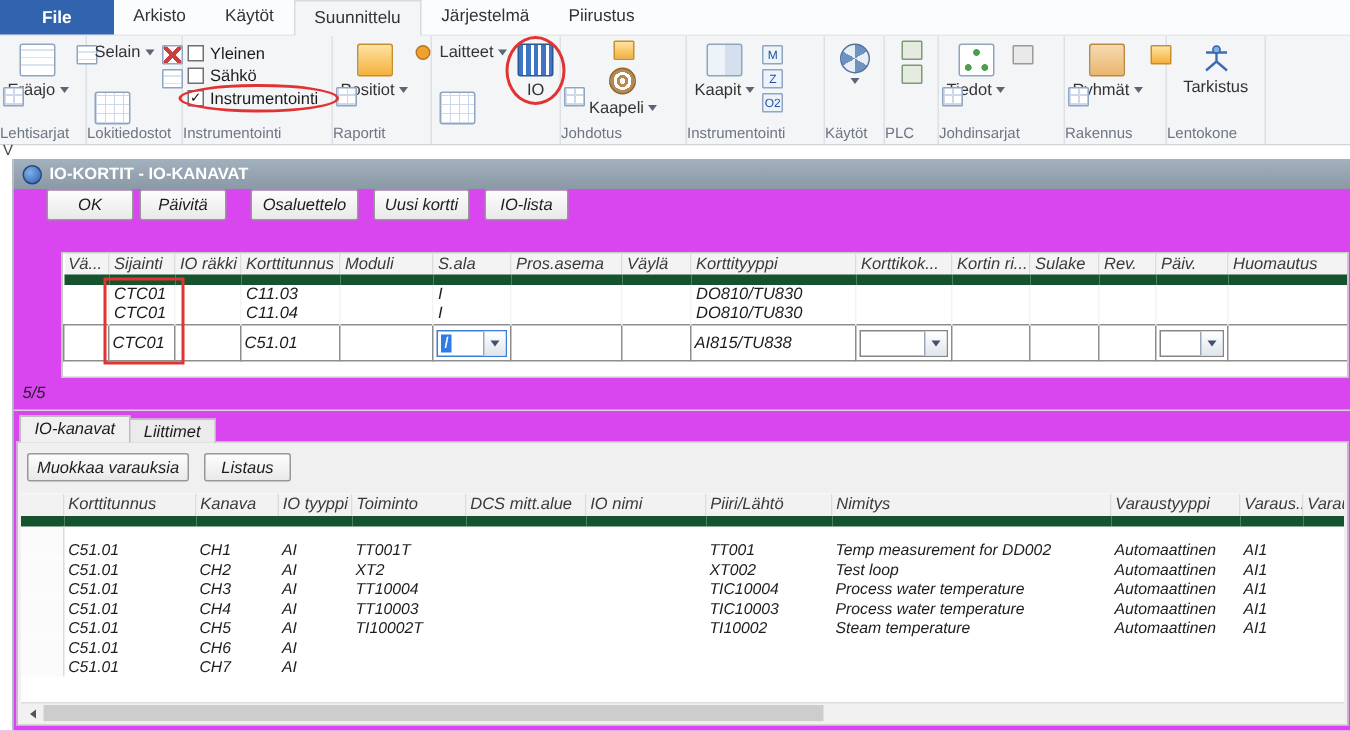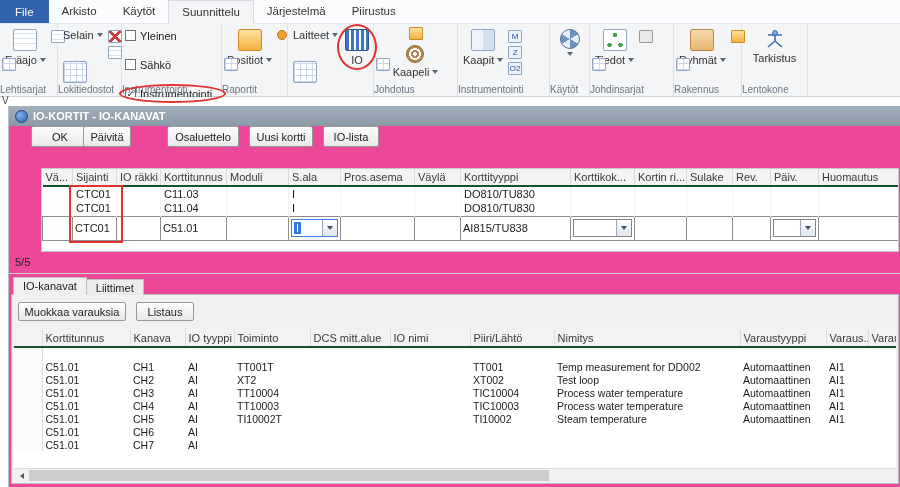--- a/index.html
+++ b/index.html
@@ -4,21 +4,21 @@
 <style>
   * { margin:0; padding:0; box-sizing:border-box; }
   body { background:#d8d8d8; }
   .page { position:relative; width:900px; height:487px; background:#fff;
           font-family:"Liberation Sans","DejaVu Sans",sans-serif; font-size:11px; color:#1c1c1c; overflow:hidden; }
 
   
   .ribbon { position:absolute; top:0; left:0; right:0; height:97px; background:#f4f5f7; border-bottom:1px solid #cfd4d9; }
   .rtabs { height:24px; background:#fbfcfd; display:flex; align-items:stretch; border-bottom:1px solid #e3e6ea; }
   .rtab { padding:5px 13px 4px; font-size:11.5px; color:#333; white-space:nowrap; }
-  .rtab.file { background:#3263ae; color:#fff; padding:0 15px; display:flex; align-items:center; }
+  .rtab.file { background:#3263ae; color:#fff; padding:0 28px; display:flex; align-items:center;font-weight:bold; }
   .rtab.active { background:#f4f5f7; border:1px solid #d7dbe0; border-bottom:1px solid #f4f5f7; margin-bottom:-1px; }
   .rgroups { display:flex; height:72px; }
   .rgroup { position:relative; border-right:1px solid #dde0e4; padding:3px 3px 14px; flex:0 0 auto; }
   .g1{width:58px}.g2{width:64px}.g3{width:100px}.g4{width:66px}.g5{width:86px}.g6{width:84px}
   .g7{width:92px}.g8{width:40px}.g9{width:36px}.g10{width:84px}.g11{width:68px}.g12{width:66px}
   .glabel { position:absolute; bottom:1px; left:0; right:0; text-align:left; font-size:10px; color:#6d7682; white-space:nowrap; overflow:hidden; }
   .gcontent { display:flex; gap:3px; align-items:flex-start; height:100%; }
   .bigbtn { position:relative; display:flex; flex-direction:column; align-items:center; gap:3px; padding:2px 2px; }
   .bigbtn .lbl { display:flex; align-items:center; gap:3px; font-size:11px; color:#333; white-space:nowrap; }
   .dd { width:0; height:0; border-left:3px solid transparent; border-right:3px solid transparent; border-top:4px solid #5a6675; display:inline-block; }
@@ -33,43 +33,43 @@
   .ic.dot { width:10px; height:10px; border-radius:50%; background:#f0a030; border-color:#b87818; }
   .ic.coil { border-radius:50%; width:18px; height:18px; background:radial-gradient(circle,#fff 0 2px,#b7894f 2px 4px,#fff 4px 6px,#b7894f 6px 8px); border-color:#8c6633; }
   .ic.cab { background:linear-gradient(90deg,#eef3f9 0 50%,#d4e0ee 50%); }
   .ic.fan { border-radius:50%; width:20px; height:20px; background:conic-gradient(#6f93c0 0 60deg,#e8eef6 60deg 120deg,#6f93c0 120deg 180deg,#e8eef6 180deg 240deg,#6f93c0 240deg 300deg,#e8eef6 300deg); border-color:#53729c; }
   .ic.chip { background:#e4ecdf; border-color:#7d9a74; }
   .ic.tree { background-image:radial-gradient(circle at 50% 25%,#4b9e4b 0 2px,transparent 2.5px),radial-gradient(circle at 25% 75%,#4b9e4b 0 2px,transparent 2.5px),radial-gradient(circle at 75% 75%,#4b9e4b 0 2px,transparent 2.5px); }
   .ic.letter { font-size:8px; color:#24509a; background:#edf3fb; }
   .ic.build { background:linear-gradient(#f6d9b0,#e9b66f); border-color:#b98a43; }
   .ic.xmark { background:linear-gradient(45deg,transparent 42%,#c94040 42% 58%,transparent 58%),linear-gradient(-45deg,transparent 42%,#c94040 42% 58%,transparent 58%),#fff; }
   .ic.gear { background:#e9e9e9; border-color:#9a9a9a; }
-  .cbcol { display:flex; flex-direction:column; gap:16px; padding-top:2px; }
+  .cbcol { display:flex; flex-direction:column; gap:2px; padding-top:2px; }
   .cb { display:flex; align-items:center; gap:4px; height:13px; position:relative; white-space:nowrap; }
   .cb .box { width:11px; height:11px; border:1px solid #707070; background:#fff; display:inline-flex; align-items:center; justify-content:center; font-size:9px; color:#111; flex:0 0 auto; }
   .cb.checked .box::before { content:"✓"; }
   .annot-ellipse { position:absolute; border:2px solid #e23333; border-radius:50%; pointer-events:none; z-index:6; }
   .annot-rect { position:absolute; border:2px solid #e23333; pointer-events:none; z-index:6; }
 
   
   .bgstrip { position:absolute; top:97px; left:0; right:0; height:9px; background:#fff; }
   .bgstrip span { position:absolute; left:2px; top:-2px; font-size:10px; color:#444; }
 
   
   .dialog { position:absolute; top:106px; left:8px; right:0; bottom:0; background:#f0f0f0; border-left:1px solid #b7bfc7; }
   .titlebar { height:20px; background:linear-gradient(#a3b0bd,#8b99a7); display:flex; align-items:center; padding-left:6px; gap:5px; color:#fff; font-weight:bold; font-size:11px; }
   .ticon { width:13px; height:13px; border-radius:50%; background:radial-gradient(circle at 35% 35%,#7fb0e8,#2c5fae); border:1px solid #20477f; flex:0 0 auto; }
-  .dbody { position:absolute; top:20px; left:0; right:0; bottom:0; background:#ec4899; }
+  .dbody { position:absolute; top:20px; left:0; right:0; bottom:0; background:#d946ef;font-style:italic; }
   .btn, .pbtn { position:absolute; height:21px; background:linear-gradient(#fdfdfd,#e9e9e9); border:1px solid #989898; border-radius:2px; font-size:11px; display:flex; align-items:center; justify-content:center; white-space:nowrap; }
 
   
   .cards { position:absolute; left:32px; top:42px; width:858px; height:84px; background:#fff; border:1px solid #c9c9c9; overflow:hidden; }
   table.tbl { border-collapse:collapse; table-layout:fixed; }
   .cards table.tbl { width:858px; }
-  .tbl th { height:17px; background:#f3f3f3; border-right:1px solid #dcdcdc; border-bottom:2px solid #14532d; font-weight:normal; text-align:left; padding:0 3px; font-size:11px; color:#3a3a3a; overflow:hidden; white-space:nowrap; }
+  .tbl th { height:17px; background:#f3f3f3; border-right:1px solid #dcdcdc; border-bottom:7px solid #14532d; font-weight:normal; text-align:left; padding:0 3px; font-size:11px; color:#3a3a3a; overflow:hidden; white-space:nowrap; }
   .tbl td { height:15px; padding:0 3px; font-size:11px; white-space:nowrap; overflow:hidden; border-right:1px solid #f3f3f3; }
   tr.selrow td { height:24px; border:1px solid #8d8d8d; padding:1px 2px; }
   .combo { display:flex; align-items:stretch; height:18px; border:1px solid #858585; background:#fff; }
   .combo.focus { border-color:#3d7fd6; }
   .combo .val { flex:1; display:flex; align-items:center; padding-left:2px; font-size:11px; overflow:hidden; }
   .combo .seltext { background:#2f7ae5; color:#fff; padding:0 2px; }
   .ddbtn { width:15px; background:linear-gradient(#fff,#dfe5ee); border-left:1px solid #9aa7bb; display:flex; align-items:center; justify-content:center; flex:0 0 auto; }
   .tri { width:0; height:0; border-left:3.5px solid transparent; border-right:3.5px solid transparent; border-top:4px solid #44506a; }
   .count { position:absolute; left:6px; top:130px; font-size:11px; color:#222; }
   .sep { position:absolute; left:0; right:0; top:147px; border-top:1px solid #d4d4d4; }
@@ -237,20 +237,27 @@
       <div class="rgroup g8">
         <div class="gcontent" style="justify-content:center;">
           <div class="bigbtn">
             <span class="ic fan"></span>
             <span class="dd"></span>
           </div>
         </div>
         <div class="glabel">Käytöt</div>
       </div>
 
+      <div class="rgroup g9">
+        <div class="gcontent" style="flex-direction:column; align-items:center;">
+          <span class="ic sm chip"></span>
+          <span class="ic sm chip"></span>
+        </div>
+        <div class="glabel">PLC</div>
+      </div>
 
       <div class="rgroup g10">
         <div class="gcontent">
           <div class="bigbtn">
             <span class="ic tree"></span>
             <span class="lbl">
                 <span>Tiedot</span>
                 <span class="dd"></span>
               </span>
           </div>
@@ -303,21 +310,21 @@
 
   <div class="dialog">
     <div class="titlebar">
       <span class="ticon"></span>
       <span>IO-KORTIT - IO-KANAVAT</span>
     </div>
 
     <div class="dbody">
 
       <div class="btn" style="left:22px; width:58px;">OK</div>
-      <div class="btn" style="left:74px; width:48px;">Päivitä</div>
+      <div class="btn" style="left:84px; width:58px;">Päivitä</div>
       <div class="btn" style="left:158px; width:72px;">Osaluettelo</div>
       <div class="btn" style="left:240px; width:64px;">Uusi kortti</div>
       <div class="btn" style="left:314px; width:56px;">IO-lista</div>
 
       <div class="cards">
         <table class="tbl">
           <colgroup>
             <col style="width:30px">
               <col style="width:44px">
               <col style="width:44px">

